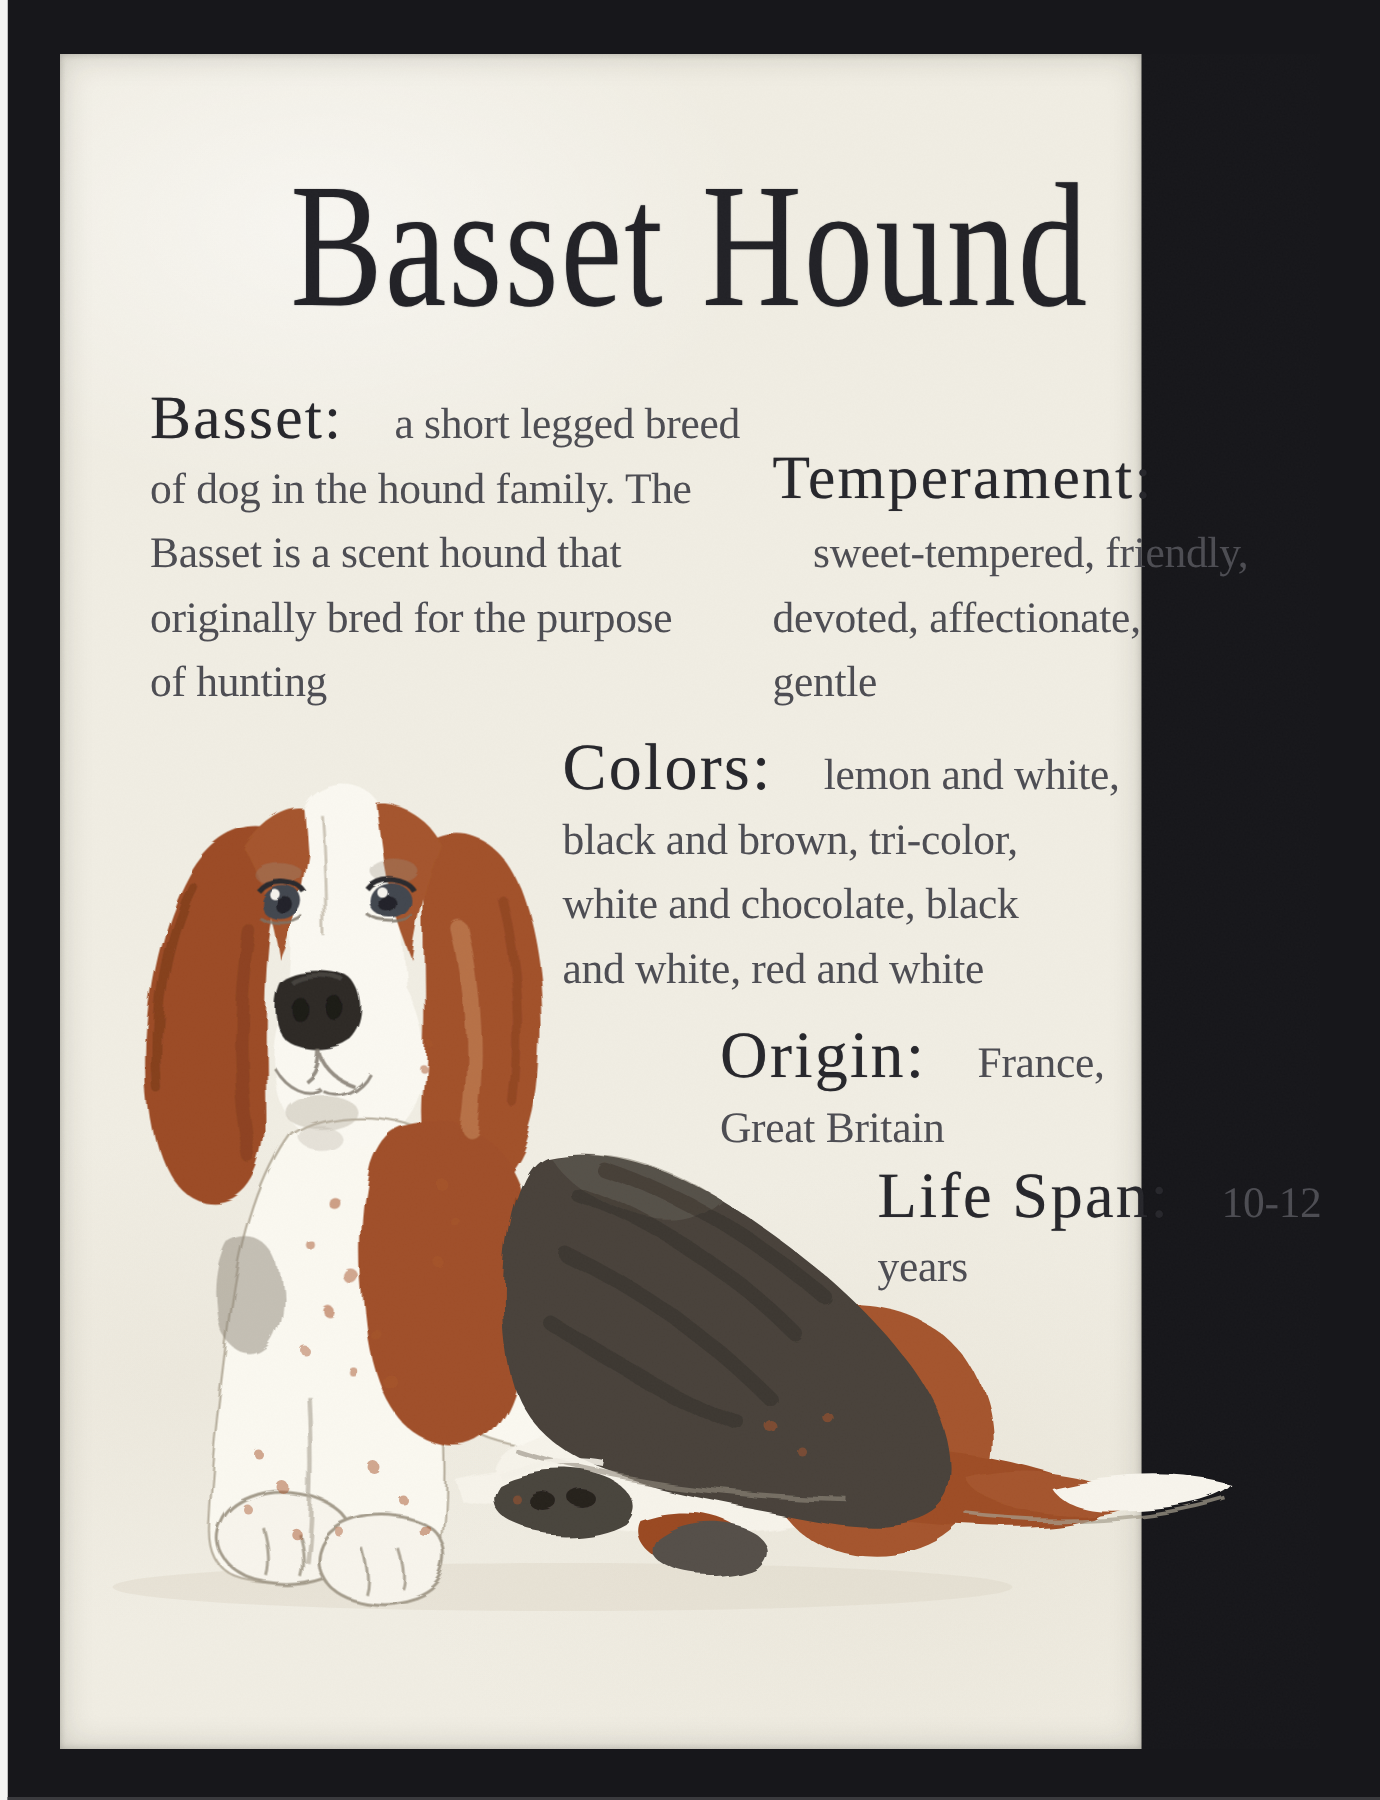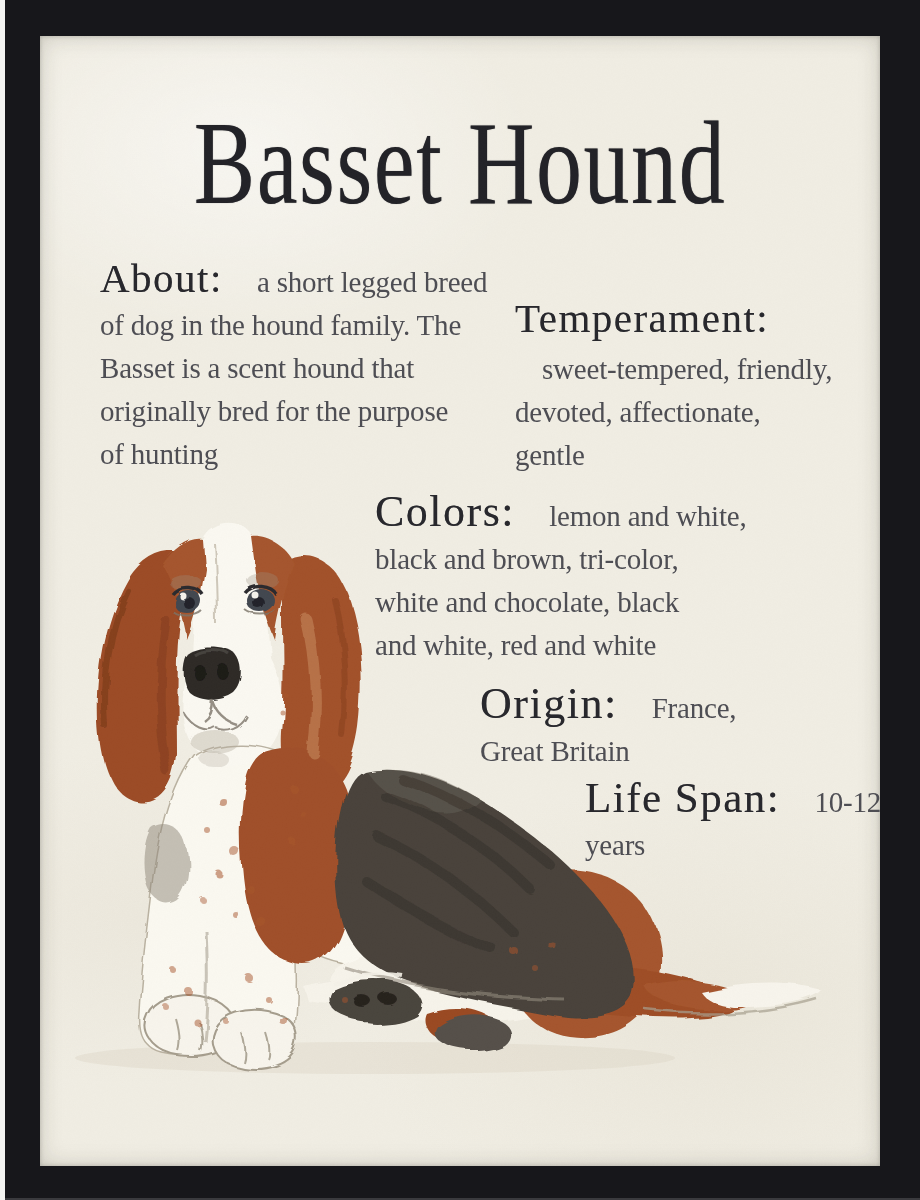--- a/index.html
+++ b/index.html
@@ -1,21 +1,21 @@
 <!DOCTYPE html>
 <html><head>
 <meta charset="utf-8">
 <style>
   html,body{margin:0;padding:0;background:#ffffff;}
   .stage{position:relative;width:920px;height:1200px;overflow:hidden;background:#fdfdfb;
          font-family:"Liberation Serif","DejaVu Serif",serif;}
   .frame{position:absolute;left:5px;top:0;right:0;bottom:0;background:#17171b;}
   .frame-edge-left{position:absolute;left:0;top:0;width:5px;height:1200px;background:#f4f4f2;}
   .frame-edge-bottom{position:absolute;left:5px;bottom:0;right:0;height:2px;background:#3a3a3e;}
-  .print{position:absolute;left:40px;top:36px;width:840px;height:1130px;
+  .print{position:absolute;left:40px;top:36px;width:721px;height:1130px;
          background:
            radial-gradient(ellipse 420px 260px at 24% 10%, rgba(255,255,255,.5), rgba(255,255,255,0) 70%),
            radial-gradient(ellipse 500px 320px at 80% 86%, rgba(224,218,202,.35), rgba(224,218,202,0) 72%),
            radial-gradient(ellipse 380px 240px at 12% 78%, rgba(226,220,206,.3), rgba(226,220,206,0) 70%),
            #f0ede3;
          box-shadow:inset 0 0 22px rgba(40,38,30,.18), inset 0 0 4px rgba(40,38,30,.25);}
   .grain{position:absolute;left:0;top:0;width:840px;height:1130px;opacity:.4;pointer-events:none;}
   .title{position:absolute;left:0;top:66px;width:840px;text-align:center;
          font-size:118px;line-height:1.05;color:#222227;letter-spacing:2px;
          transform:scaleX(.78);transform-origin:50% 0;
@@ -40,21 +40,21 @@
 <div class="stage">
   <div class="frame"></div>
   <div class="frame-edge-left"></div>
   <div class="frame-edge-bottom"></div>
 
   <div class="print">
 
     <div class="title">Basset Hound</div>
 
     <div class="sec sec-about">
-      <span class="sec-h">About:</span><span class="sec-b"> a short legged breed
+      <span class="sec-h">Basset:</span><span class="sec-b"> a short legged breed
 of dog in the hound family. The
 Basset is a scent hound that
 originally bred for the purpose
 of hunting</span>
     </div>
 
     <div class="sec sec-temperament">
       <span class="sec-h block">Temperament:</span><span class="sec-b">sweet-tempered, friendly,
 devoted, affectionate,
 gentle</span>

